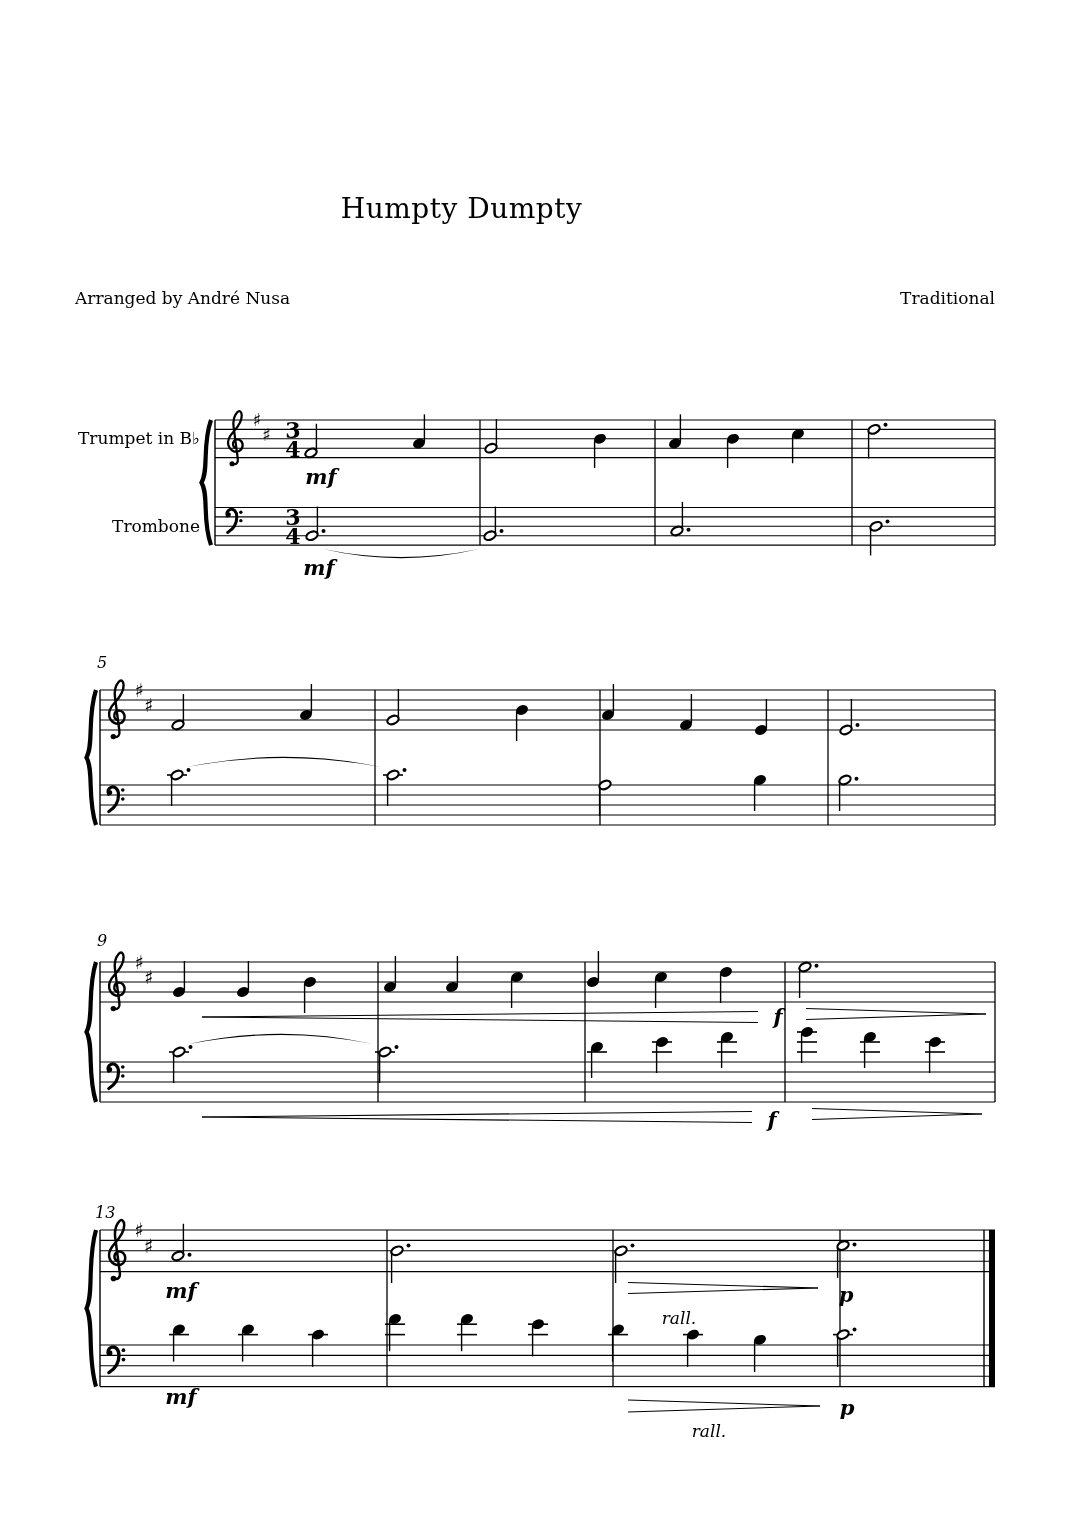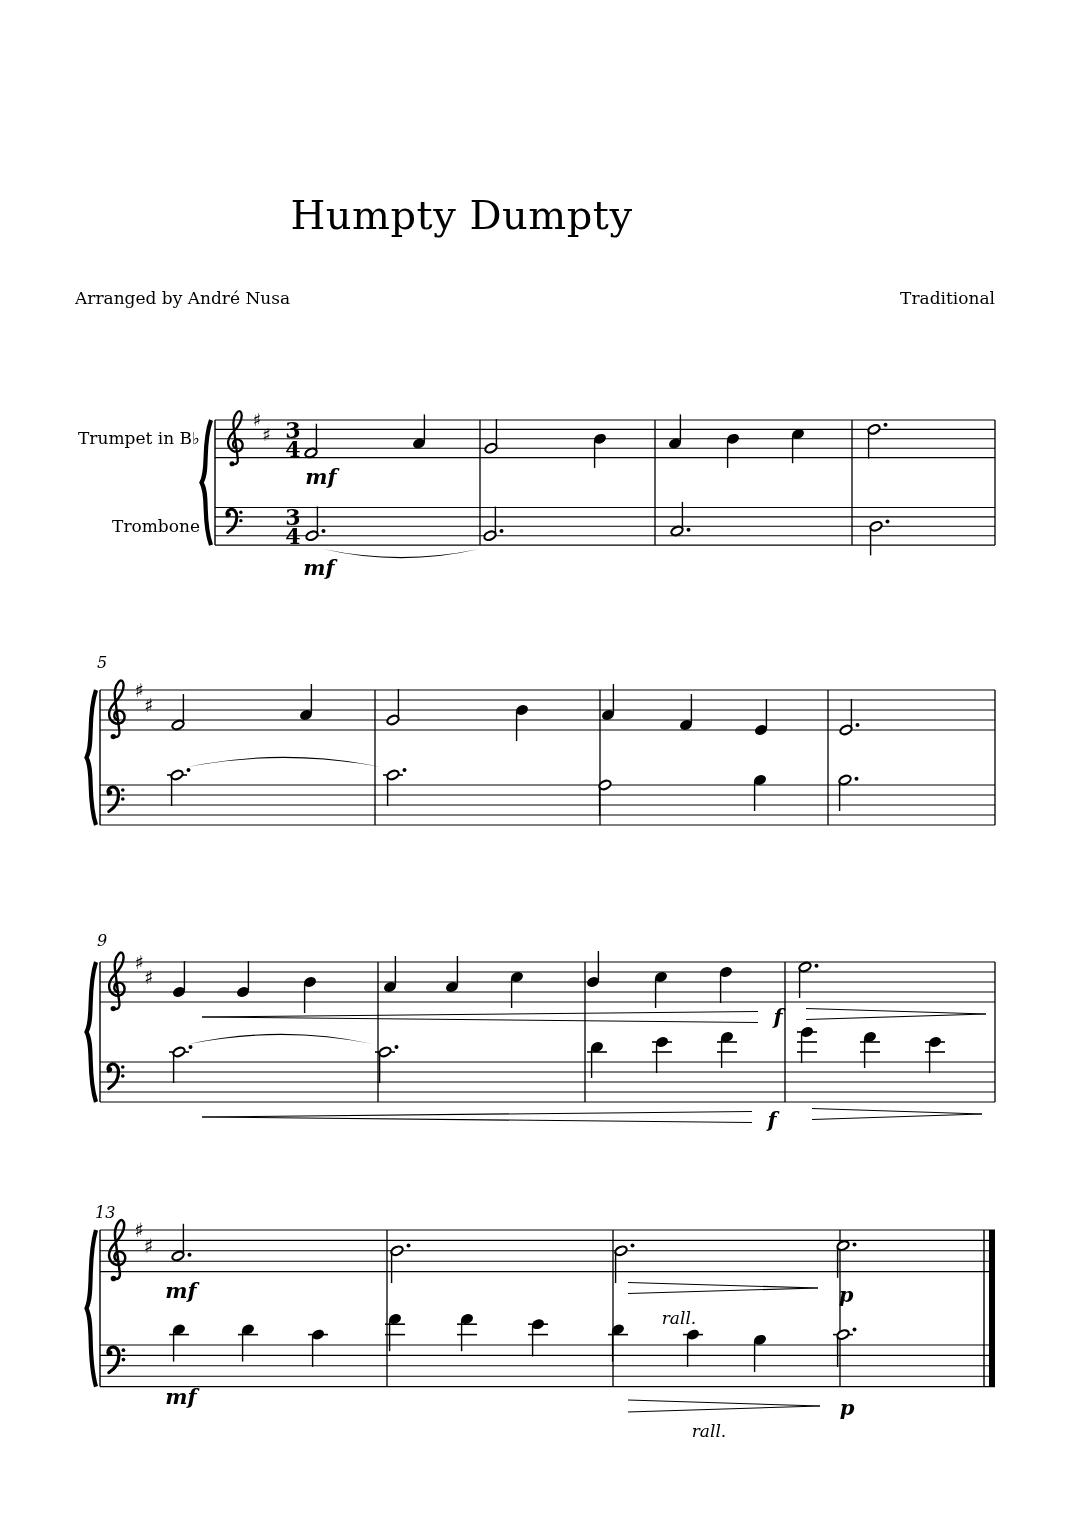--- a/index.html
+++ b/index.html
@@ -1,19 +1,19 @@
 <!DOCTYPE html>
 <html><head>
 <meta charset="utf-8">
 <style>
   html,body{margin:0;padding:0;background:#e8e8e8;}
   .page{position:relative;width:1071px;height:1515px;background:#ffffff;margin:0 auto;
         font-family:"DejaVu Serif", serif;color:#000;overflow:hidden;}
   .title{position:absolute;left:0;top:192px;width:923px;text-align:center;
-         font-size:40px;letter-spacing:0.5px;}
+         font-size:28px;letter-spacing:0.5px;}
   .credit{position:absolute;top:288px;font-size:17px;}
   .arranger{left:75px;}
   .composer{right:76px;text-align:center;}
   svg text{font-family:"DejaVu Serif", serif;}
 </style>
 </head>
 <body>
 
 <div class="page">
   <div class="title">Humpty Dumpty</div>

